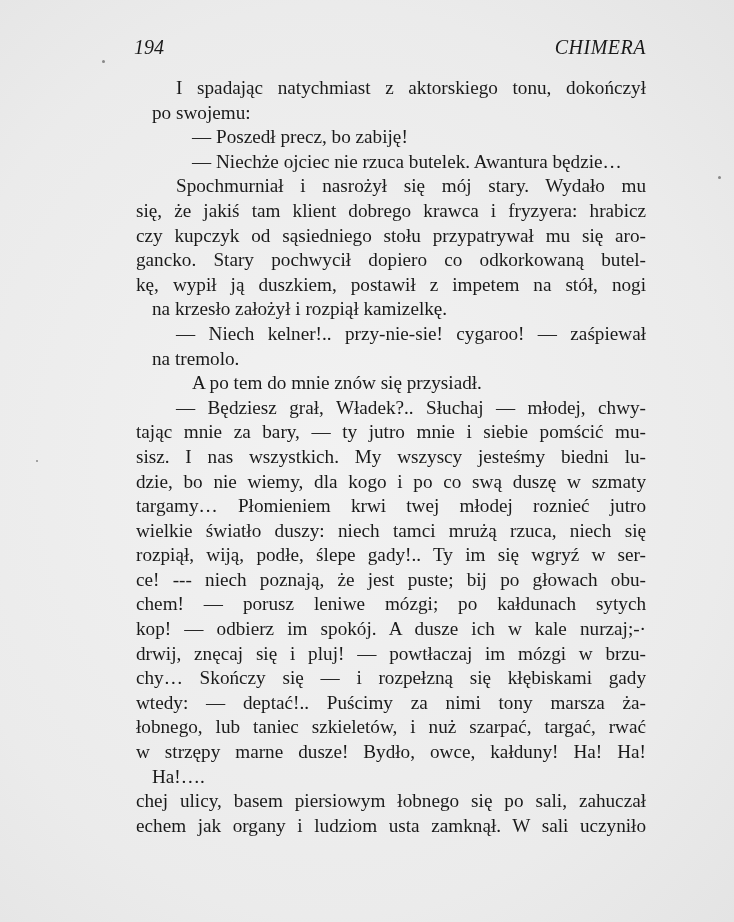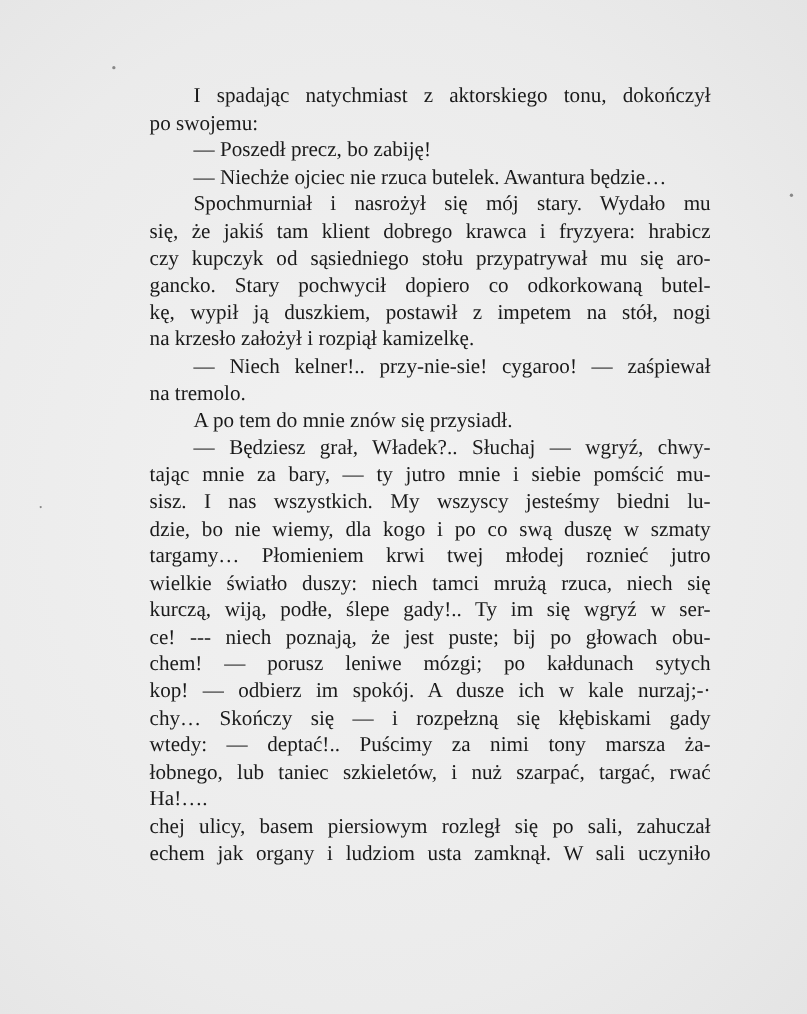--- a/index.html
+++ b/index.html
@@ -21,58 +21,64 @@
     .running-title { position: absolute; right: 0; top: 0; letter-spacing: 0.5px; }
     .text-block {
       position: absolute; top: 76px; left: 136px; width: 510px;
       font-size: 19.2px; line-height: 24.6px;
     }
     .line {
       display: block; white-space: nowrap; height: 24.6px;
       text-align: justify; text-align-last: justify;
     }
     .line.indent { padding-left: 40px; }
-    .line.last { text-align-last: left; }
+    .line.last { text-align-last: left; margin-left: 16px; }
     .speck {
       position: absolute; width: 3px; height: 3px; border-radius: 50%; background: #888;
     }
   </style>
 </head>
 <body>
 
 <div class="page">
+  <div class="running-head">
+    <span class="page-number">194</span>
+    <span class="running-title">CHIMERA</span>
+  </div>
 
   <div class="text-block" id="text-block">
       <span class="line indent">I spadając natychmiast z aktorskiego tonu, dokończył</span>
       <span class="line last">po swojemu:</span>
       <span class="line indent last">— Poszedł precz, bo zabiję!</span>
       <span class="line indent last">— Niechże ojciec nie rzuca butelek. Awantura będzie…</span>
       <span class="line indent">Spochmurniał i nasrożył się mój stary. Wydało mu</span>
       <span class="line">się, że jakiś tam klient dobrego krawca i fryzyera: hrabicz</span>
       <span class="line">czy kupczyk od sąsiedniego stołu przypatrywał mu się aro-</span>
       <span class="line">gancko. Stary pochwycił dopiero co odkorkowaną butel-</span>
       <span class="line">kę, wypił ją duszkiem, postawił z impetem na stół, nogi</span>
       <span class="line last">na krzesło założył i rozpiął kamizelkę.</span>
       <span class="line indent">— Niech kelner!.. przy-nie-sie! cygaroo! — zaśpiewał</span>
       <span class="line last">na tremolo.</span>
       <span class="line indent last">A po tem do mnie znów się przysiadł.</span>
-      <span class="line indent">— Będziesz grał, Władek?.. Słuchaj — wgryź, chwy-</span>
+      <span class="line indent">— Będziesz grał, Władek?.. Słuchaj — młodej, chwy-</span>
       <span class="line">tając mnie za bary, — ty jutro mnie i siebie pomścić mu-</span>
       <span class="line">sisz. I nas wszystkich. My wszyscy jesteśmy biedni lu-</span>
       <span class="line">dzie, bo nie wiemy, dla kogo i po co swą duszę w szmaty</span>
       <span class="line">targamy… Płomieniem krwi twej młodej roznieć jutro</span>
       <span class="line">wielkie światło duszy: niech tamci mrużą rzuca, niech się</span>
-      <span class="line">kurczą, wiją, podłe, ślepe gady!.. Ty im się wgryź w ser-</span>
+      <span class="line">rozpiął, wiją, podłe, ślepe gady!.. Ty im się wgryź w ser-</span>
       <span class="line">ce! --- niech poznają, że jest puste; bij po głowach obu-</span>
       <span class="line">chem! — porusz leniwe mózgi; po kałdunach sytych</span>
       <span class="line">kop! — odbierz im spokój. A dusze ich w kale nurzaj;-·</span>
+      <span class="line">drwij, znęcaj się i pluj! — powtłaczaj im mózgi w brzu-</span>
       <span class="line">chy… Skończy się — i rozpełzną się kłębiskami gady</span>
       <span class="line">wtedy: — deptać!.. Puścimy za nimi tony marsza ża-</span>
       <span class="line">łobnego, lub taniec szkieletów, i nuż szarpać, targać, rwać</span>
+      <span class="line">w strzępy marne dusze! Bydło, owce, kałduny! Ha! Ha!</span>
       <span class="line last">Ha!….</span>
-      <span class="line">chej ulicy, basem piersiowym rozległ się po sali, zahuczał</span>
+      <span class="line">chej ulicy, basem piersiowym łobnego się po sali, zahuczał</span>
       <span class="line">echem jak organy i ludziom usta zamknął. W sali uczyniło</span>
     </div>
 
   <span class="speck" style="left:102px;top:60px"></span>
   <span class="speck" style="left:718px;top:176px"></span>
   <span class="speck" style="left:36px;top:460px;width:2px;height:2px"></span>
 </div>
 
 </body></html>

